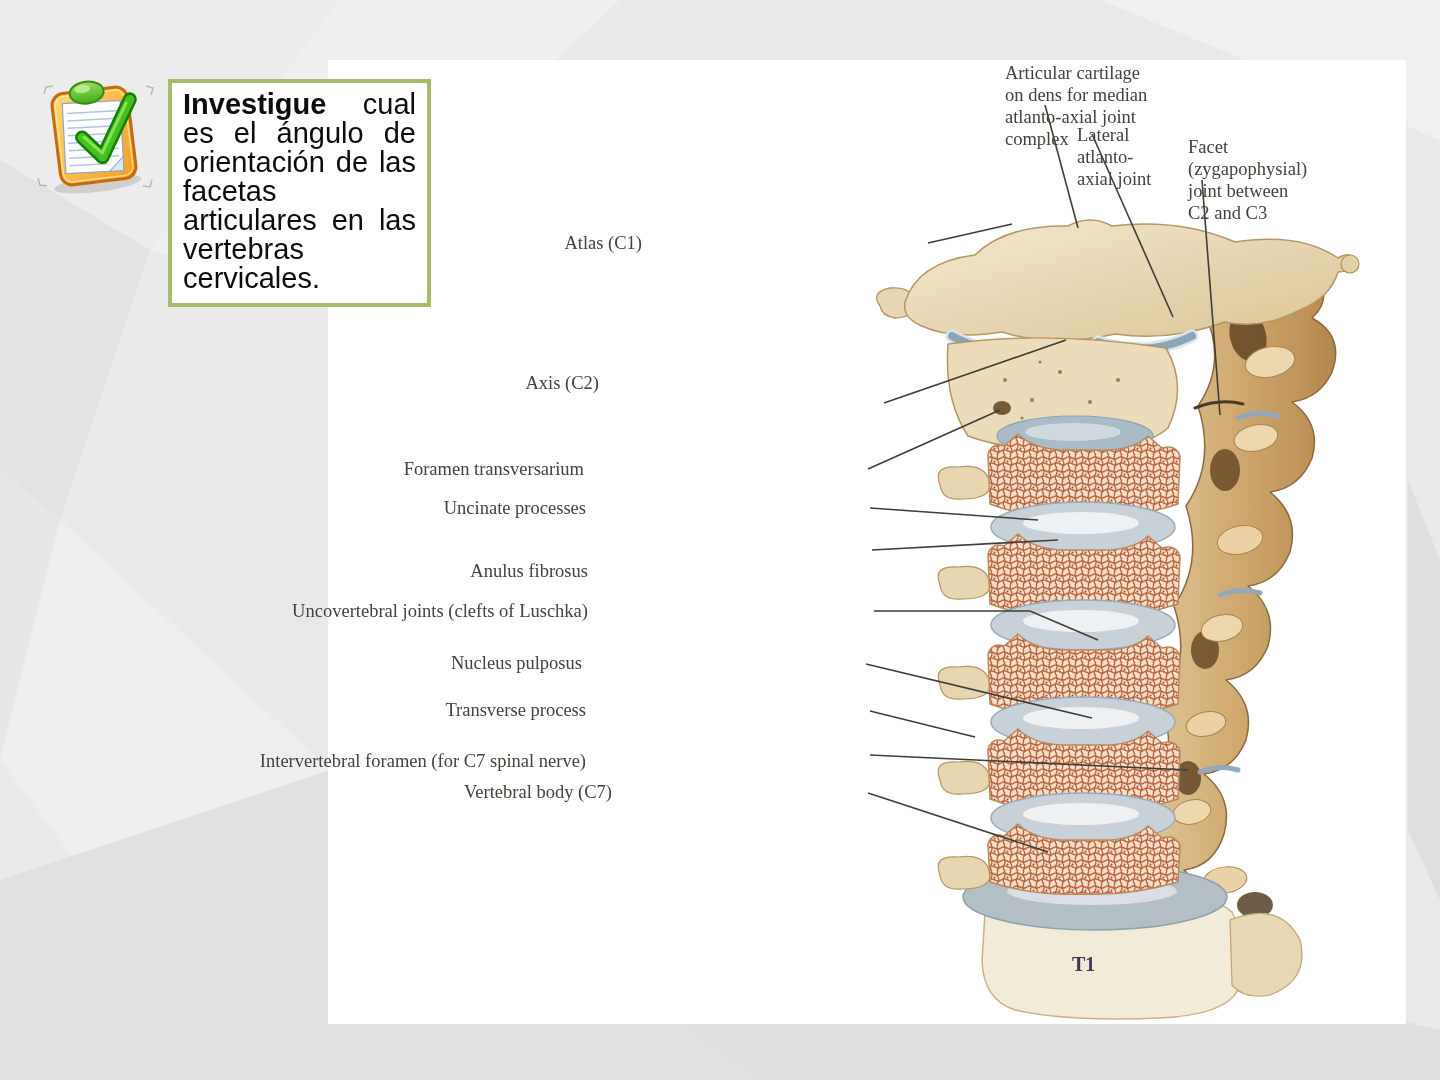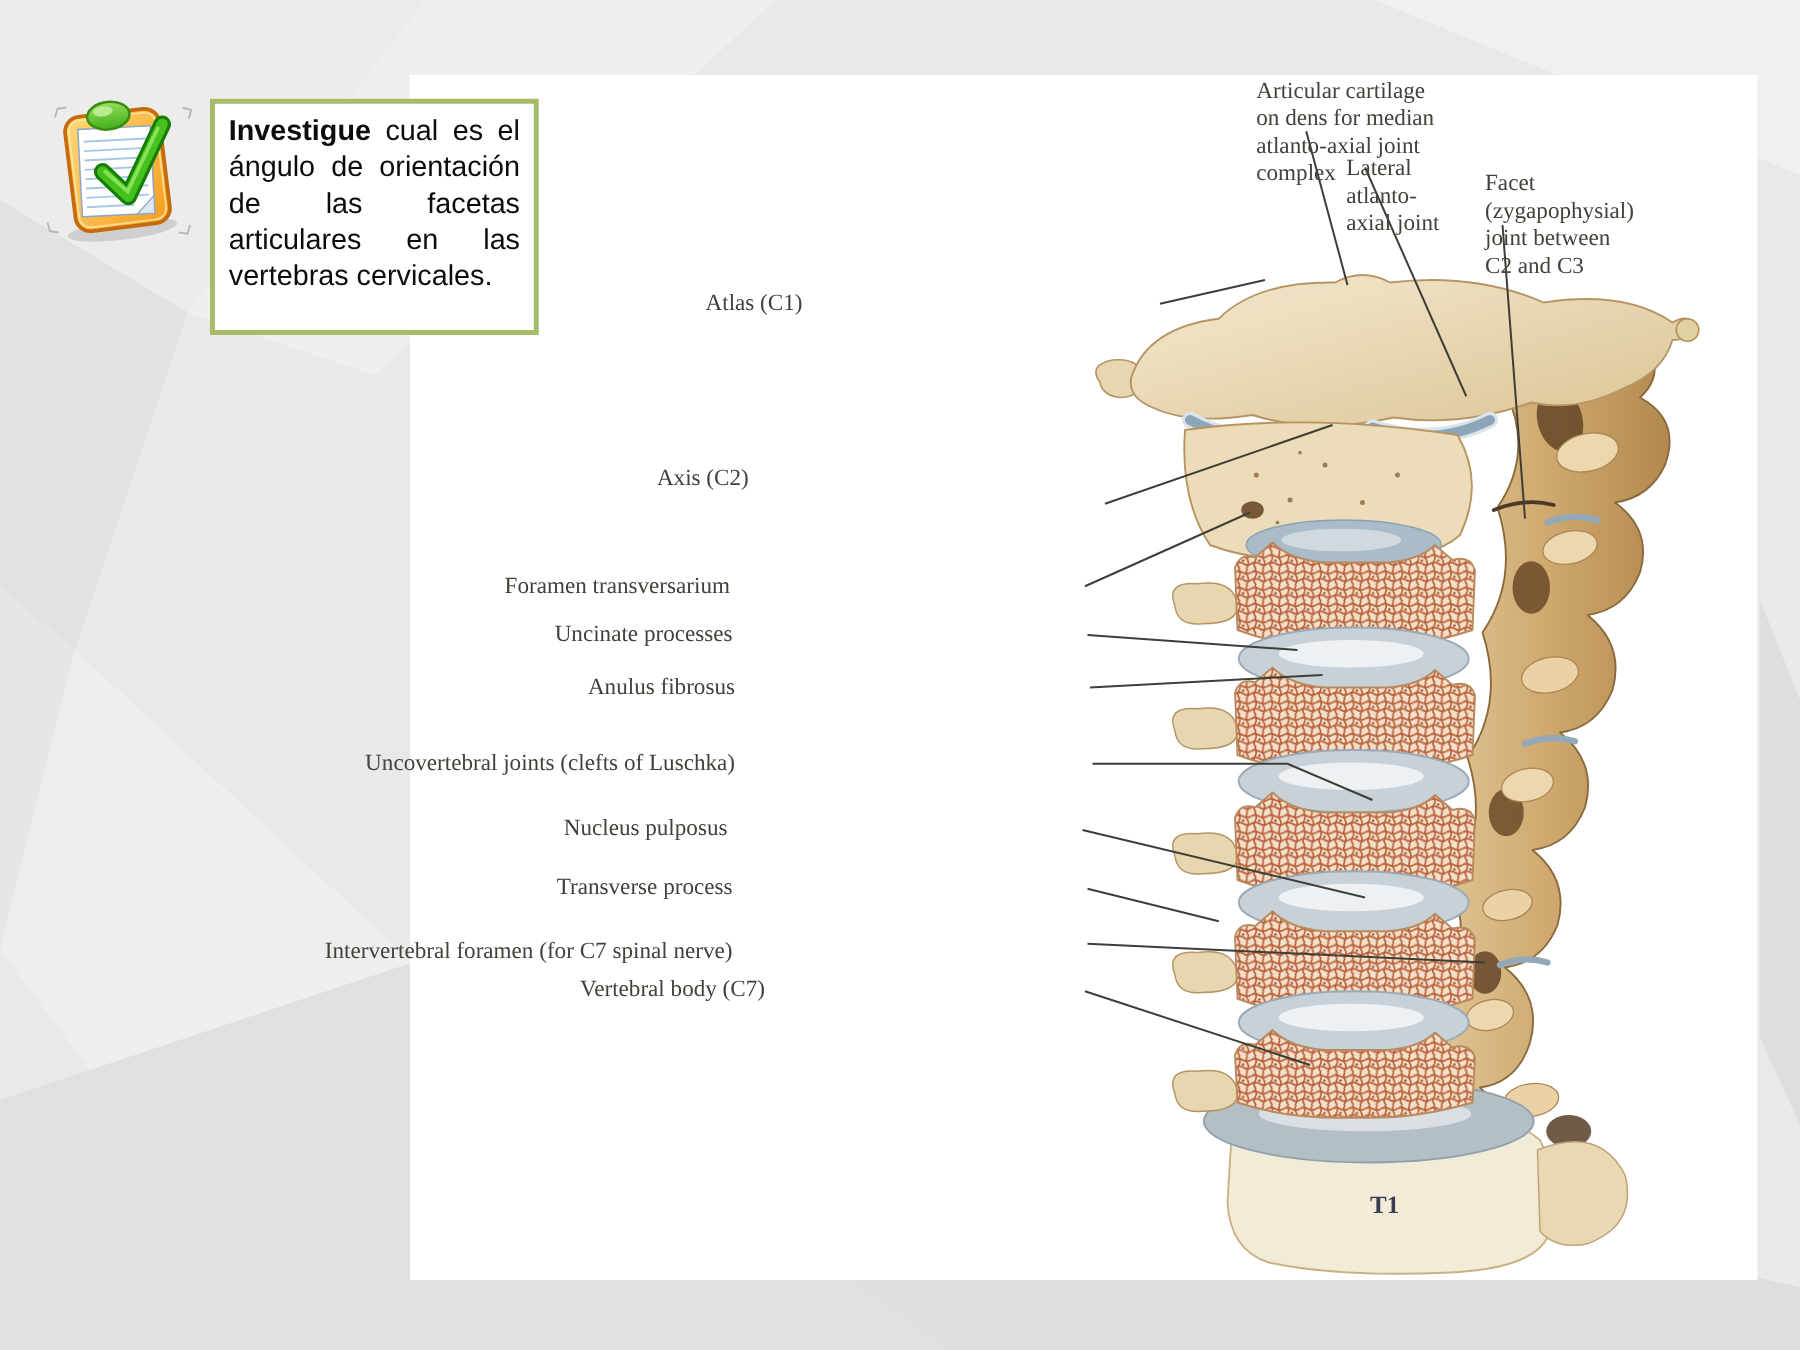--- a/index.html
+++ b/index.html
@@ -5,25 +5,25 @@
   html,body{margin:0;padding:0;background:#444;}
   .slide{position:relative;width:1440px;height:1080px;background:#e9e9e9;overflow:hidden;
          font-family:"Liberation Serif",serif;}
   svg.layer{position:absolute;left:0;top:0;}
   
   #annotations{position:absolute;left:0;top:0;width:1160px;height:1080px;pointer-events:none;}
   .fig-label{position:absolute;font:18.5px/22px "Liberation Serif",serif;color:#44413a;
              white-space:pre-line;}
   .fig-caption{position:absolute;left:340px;top:806px;width:640px;
                font:bold 20px/23.5px "Liberation Serif",serif;color:#141414;letter-spacing:-0.2px;}
-  .t1-label{position:absolute;left:1072px;top:953px;font:bold 20px "Liberation Serif",serif;color:#3a3d52;margin-left:24px;}
+  .t1-label{position:absolute;left:1072px;top:953px;font:bold 20px "Liberation Serif",serif;color:#3a3d52;}
   
   .task-box{position:absolute;left:168px;top:79px;width:263px;min-height:189px;box-sizing:border-box;
             background:#ffffff;border:4px solid #a5bd69;padding:7px 11px 10px 11px;}
-  .task-box p{margin:0;font-family:"Liberation Sans",sans-serif;font-size:23px;line-height:29px;
+  .task-box p{margin:0;font-family:"Liberation Sans",sans-serif;font-size:29px;line-height:29px;
               color:#0c0c0c;text-align:justify;}
   .task-box b{font-weight:bold;}
   
   .icon-wrap{position:absolute;left:28px;top:74px;width:140px;height:130px;}
   #leads polyline{fill:none;stroke:#3e3e36;stroke-width:1.6px;}
 </style>
 </head>
 <body>
 
 <div class="slide">
@@ -179,21 +179,21 @@
   <div id="annotations">
       <div class="fig-label" style="top: 62px; left: 1005px;">Articular cartilage on dens for median
 atlanto-axial joint complex</div>
       <div class="fig-label" style="top: 124px; left: 1077px;">Lateral atlanto-axial joint</div>
       <div class="fig-label" style="top: 136px; left: 1188px;">Facet (zygapophysial)
 joint between C2 and C3</div>
       <div class="fig-label" style="top: 232px; right: 518px; text-align: right;">Atlas (C1)</div>
       <div class="fig-label" style="top: 372px; right: 561px; text-align: right;">Axis (C2)</div>
       <div class="fig-label" style="top: 458px; right: 576px; text-align: right;">Foramen transversarium</div>
       <div class="fig-label" style="top: 497px; right: 574px; text-align: left;">Uncinate processes</div>
-      <div class="fig-label" style="top: 539px; right: 572px; text-align: right;">Anulus fibrosus</div>
+      <div class="fig-label" style="top: 560px; right: 572px; text-align: right;">Anulus fibrosus</div>
       <div class="fig-label" style="top: 600px; right: 572px; text-align: center;">Uncovertebral joints (clefts of Luschka)</div>
       <div class="fig-label" style="top: 652px; right: 578px; text-align: right;">Nucleus pulposus</div>
       <div class="fig-label" style="top: 699px; right: 574px; text-align: right;">Transverse process</div>
       <div class="fig-label" style="top: 750px; right: 574px; text-align: left;">Intervertebral foramen (for C7 spinal nerve)</div>
       <div class="fig-label" style="top: 781px; right: 548px; text-align: right;">Vertebral body (C7)</div>
     </div>
 
 
   <div class="t1-label">T1</div>
 

